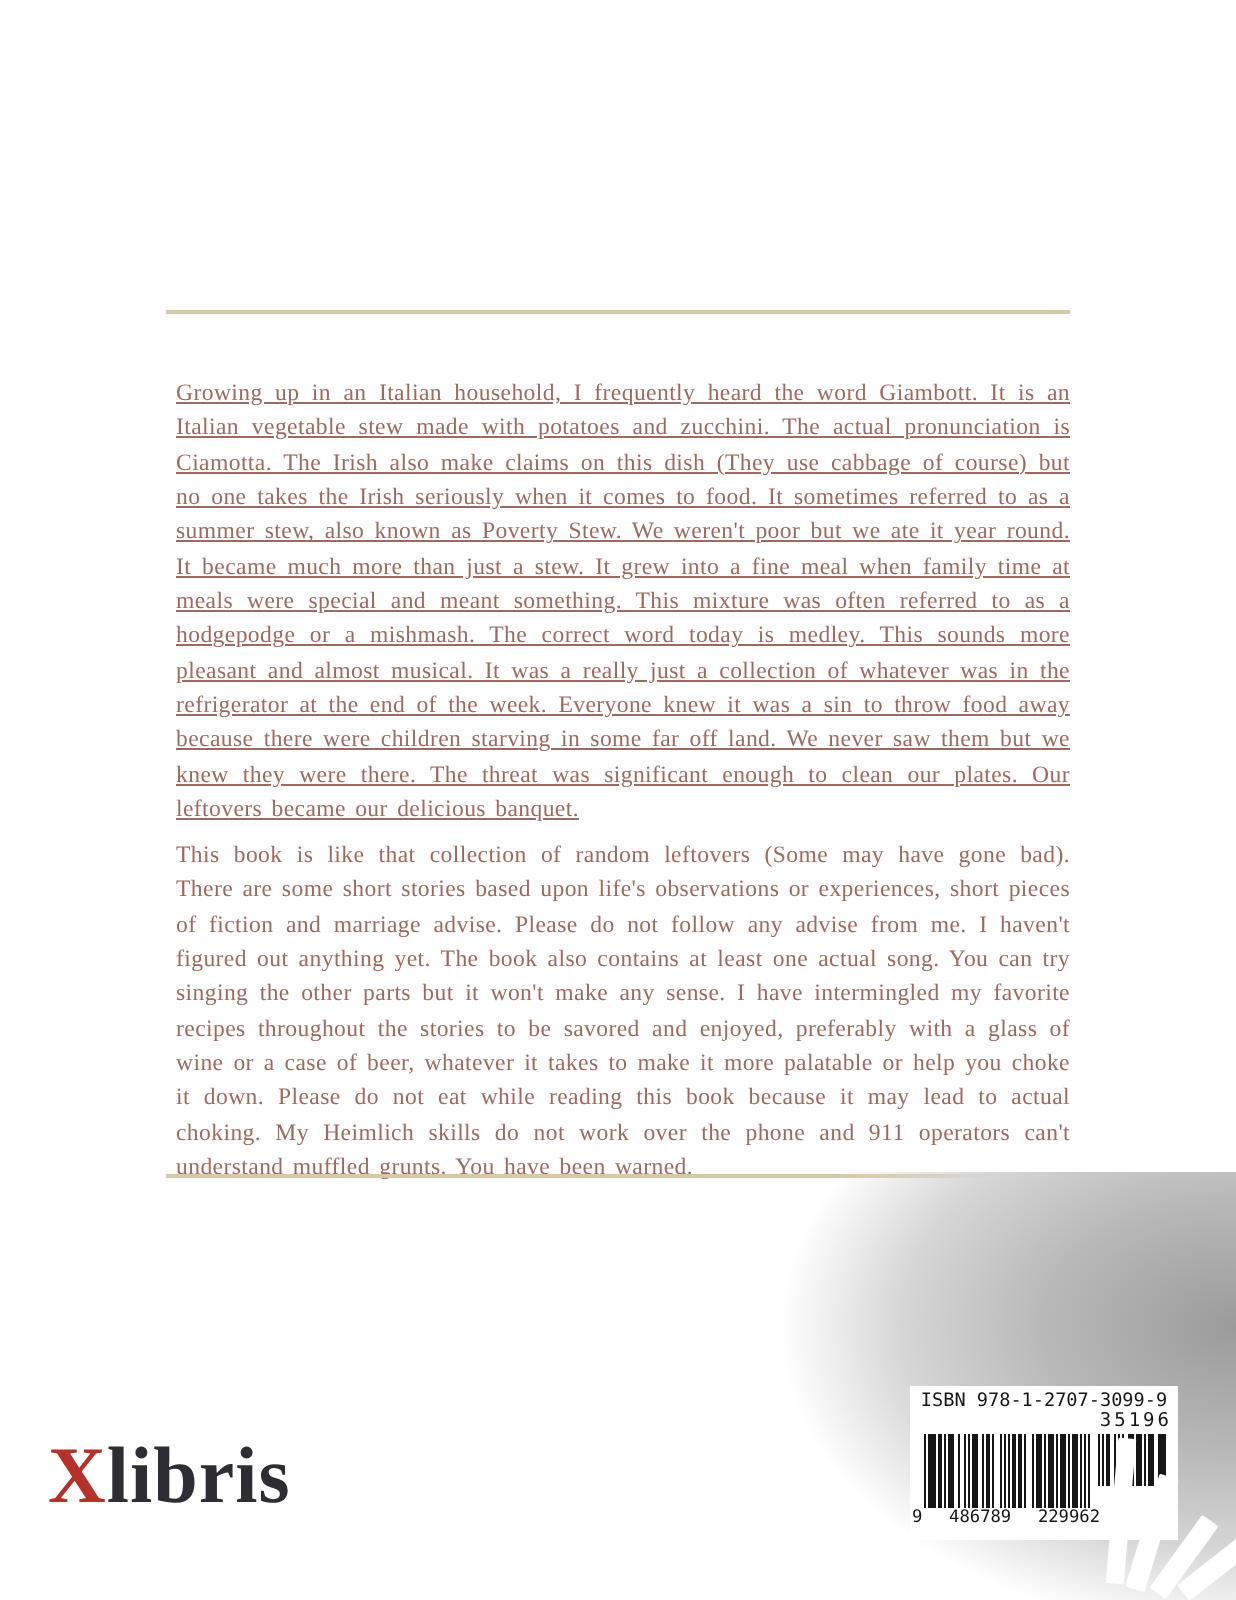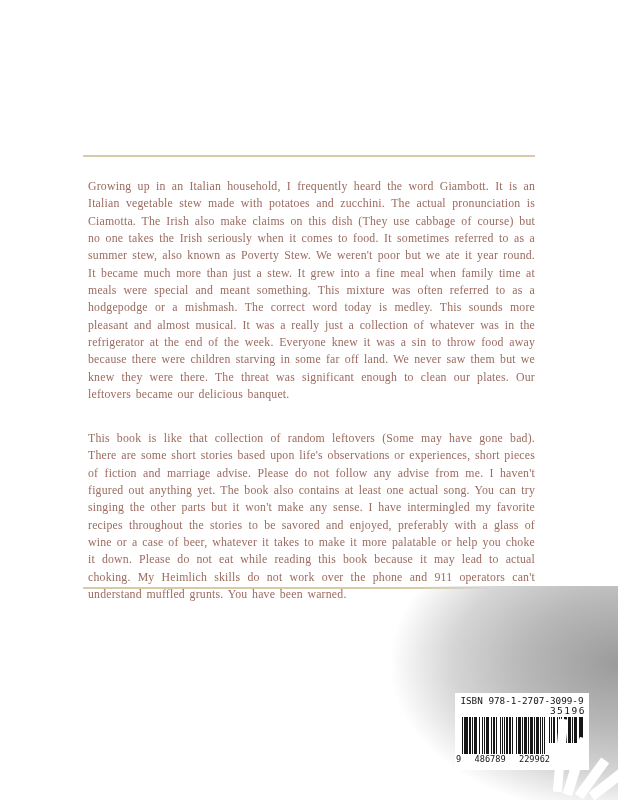--- a/index.html
+++ b/index.html
@@ -8,22 +8,22 @@
     overflow:hidden;font-family:"Liberation Serif",serif;
   }
   .rule{position:absolute;left:83px;width:452px;height:2px;background:#d8caa6;}
   .rule-top{top:155px;}
   .rule-bottom{top:587px;}
   .blurb{
     position:absolute;left:88px;width:447px;margin:0;
     color:#9c6b60;font-size:11.8px;line-height:17.35px;
     text-align:justify;word-spacing:1.5px;letter-spacing:0.2px;
   }
-  .blurb-1{top:178px;}
-  .blurb-2{top:430px;}
+  .blurb-1{top:188px;text-decoration:underline;}
+  .blurb-2{top:419px;}
   .corner-gradient{
     position:absolute;right:0;top:586px;width:234px;height:214px;
     background:radial-gradient(130% 95% at 100% 36%,
       #9b9b9b 0%, #b9b9b9 32%, #d6d6d6 55%, rgba(255,255,255,0) 75%);
   }
   .publisher-logo{
     position:absolute;left:24px;top:716px;
     font-weight:700;font-size:40px;letter-spacing:0.5px;line-height:44px;
     font-family:"Liberation Serif",serif;
   }
@@ -66,20 +66,23 @@
   <div class="rule rule-top"></div>
 
   <p class="blurb blurb-1">Growing up in an Italian household, I frequently heard the word Giambott.  It is an Italian vegetable stew made with potatoes and zucchini.  The actual pronunciation is Ciamotta.  The Irish also make claims on this dish (They use cabbage of course) but no one takes the Irish seriously when it comes to food.  It sometimes referred to as a summer stew, also known as Poverty Stew.  We weren't poor but we ate it year round.  It became much more than just a stew.  It grew into a fine meal when family time at meals were special and meant something.  This mixture was often referred to as a hodgepodge or a mishmash.  The correct word today is medley.  This sounds more pleasant and almost musical.  It was a really just a collection of whatever was in the refrigerator at the end of the week.  Everyone knew it was a sin to throw food away because there were children starving in some far off land.  We never saw them but we knew they were there.  The threat was significant enough to clean our plates.  Our leftovers became our delicious banquet.</p>
 
   <p class="blurb blurb-2">This book is like that collection of random leftovers (Some may have gone bad).  There are some short stories based upon life's observations or experiences, short pieces of fiction and marriage advise.  Please do not follow any advise from me.  I haven't figured out anything yet.  The book also contains at least one actual song.  You can try singing the other parts but it won't make any sense. I have intermingled my favorite recipes throughout the stories to be savored and enjoyed, preferably with a glass of wine or a case of beer, whatever it takes to make it more palatable or help you choke it down.  Please do not eat while reading this book because it may lead to actual choking.  My Heimlich skills do not work over the phone and 911 operators can't understand muffled grunts. You have been warned.</p>
 
   <div class="rule rule-bottom"></div>
 
   <div class="corner-gradient"></div>
 
+  <div class="publisher-logo">
+    <span class="logo-x">X</span><span class="logo-rest">libris</span>
+  </div>
 
   <div class="barcode-panel">
     <div class="isbn-text">ISBN 978-1-2707-3099-9</div>
     <div class="addon-code">35196</div>
     <div class="bars-main" style="display: grid; grid-auto-flow: column; grid-auto-columns: 1fr;">
         <div style="background: rgb(22, 22, 22);"></div>
         <div style="background: transparent;"></div>
         <div style="background: rgb(22, 22, 22);"></div>
         <div style="background: transparent;"></div>
         <div style="background: rgb(22, 22, 22);"></div>

